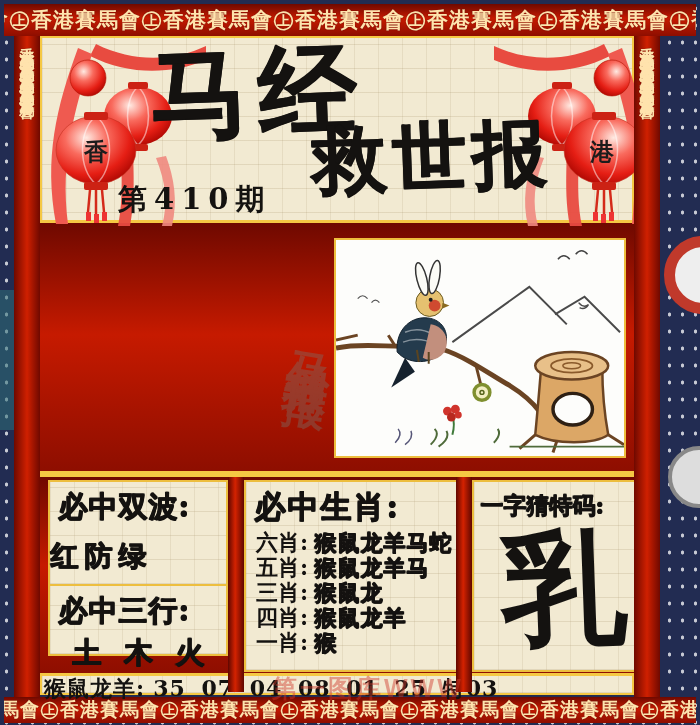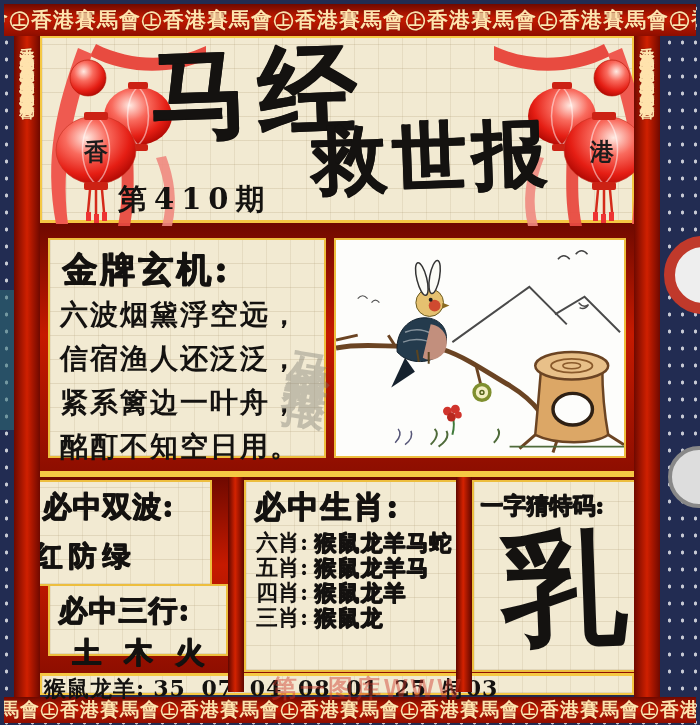--- a/index.html
+++ b/index.html
@@ -46,21 +46,21 @@
   .issue{left:110px;top:180px;font-size:29px;letter-spacing:7px;font-weight:700;z-index:2;margin-left:8px;}
 
   .band-mid{left:40px;top:220px;width:594px;height:254px;border-top:3px solid #f5c843;border-bottom:3px solid #f5c843;box-sizing:border-box;z-index:1;}
   .poem-panel{left:48px;top:238px;width:278px;height:220px;border:2px solid #edbe3e;box-sizing:border-box;z-index:2;}
   .poem-head{font-size:35px;padding:6px 0 0 12px;letter-spacing:3px;}
   .poem-line{font-size:28px;line-height:44px;padding-left:10px;letter-spacing:2px;white-space:nowrap;}
   .pic-panel{left:334px;top:238px;width:292px;height:220px;background:#fdfdfb;border:2px solid #edbe3e;box-sizing:border-box;z-index:2;}
 
   .band-low{left:40px;top:474px;width:594px;height:202px;border-top:3px solid #f5c843;border-bottom:3px solid #f5c843;box-sizing:border-box;z-index:1;}
   .panel{border:2px solid #edbe3e;box-sizing:border-box;z-index:2;}
-  .dw-panel{left:32px;top:480px;width:180px;height:106px;}
+  .dw-panel{left:48px;top:480px;width:180px;height:106px;}
   .te-panel{left:48px;top:584px;width:180px;height:72px;}
   .zo-panel{left:244px;top:480px;width:216px;height:192px;}
   .sp-panel{left:472px;top:480px;width:184px;height:192px;}
   .panel-head{font-size:29px;padding:5px 4px 0 8px;letter-spacing:1px;white-space:nowrap;}
   .dw-value{font-size:28px;text-align:left;margin-top:10px;letter-spacing:6px;}
   .te-values{display:flex;justify-content:space-between;padding:2px 22px 0 22px;font-size:29px;}
   .zo-head{font-size:31px;padding:4px 4px 2px 8px;letter-spacing:2px;}
   .zo-row{display:flex;align-items:baseline;padding-left:10px;line-height:25px;white-space:nowrap;}
   .zo-label{font-size:22px;width:58px;flex:0 0 58px;}
   .zo-value{font-size:22px;letter-spacing:1px;}
@@ -160,27 +160,20 @@
     </svg>
     <span class="lantern-char" style="left:96px;top:98px;">港</span>
   </div>
 
   <div class="abs title-main ink thick">马经</div>
   <div class="abs title-sub ink thick">救世报</div>
   <div class="abs issue ink">第410期</div>
 
   <div class="abs band-mid redband"></div>
 
-  <div class="abs poem-panel papergrid">
-    <div class="poem-head ink thick">金牌玄机:</div>
-    <div class="poem-line ink">六波烟黛浮空远，</div>
-    <div class="poem-line ink">信宿渔人还泛泛，</div>
-    <div class="poem-line ink">紧系篱边一叶舟，</div>
-    <div class="poem-line ink">酩酊不知空日用。</div>
-  </div>
 
   <div class="abs pic-panel">
     <svg viewBox="0 0 292 216" width="100%" height="100%">
       <path d="M225,18 q6,-7 12,0 M243,13 q6,-7 12,0" stroke="#444" stroke-width="1.5" fill="none"></path>
       <path d="M22,58 q5,-6 10,0 M36,62 q4,-5 8,0" stroke="#555" stroke-width="1.2" fill="none"></path>
       <path d="M118,102 L196,46 L234,84" stroke="#4a4a4a" stroke-width="2" fill="none"></path>
       <path d="M222,74 L252,56 L288,92" stroke="#4a4a4a" stroke-width="2" fill="none"></path>
       <path d="M246,62 q5,6 10,2 q-4,6 -9,3" stroke="#4a4a4a" stroke-width="1.5" fill="none"></path>
       <path d="M0,108 C30,102 55,108 78,106 C100,104 118,112 136,122 C152,131 162,138 176,146 C192,156 200,164 206,172" stroke="#6b4423" stroke-width="5" fill="none"></path>
       <path d="M0,100 L22,95 M60,106 l-7,-11" stroke="#6b4423" stroke-width="3" fill="none"></path>
@@ -234,26 +227,30 @@
     <div class="zo-head ink thick">必中生肖:</div>
     <div class="zo-row">
       <span class="zo-label ink">六肖:</span>
       <span class="zo-value ink thick">猴鼠龙羊马蛇</span>
     </div>
     <div class="zo-row">
       <span class="zo-label ink">五肖:</span>
       <span class="zo-value ink thick">猴鼠龙羊马</span>
     </div>
     <div class="zo-row">
+      <span class="zo-label ink">三肖:</span>
+      <span class="zo-value ink thick">猴鼠龙</span>
+    </div>
+    <div class="zo-row">
       <span class="zo-label ink">四肖:</span>
       <span class="zo-value ink thick">猴鼠龙羊</span>
     </div>
     <div class="zo-row">
-      <span class="zo-label ink">三肖:</span>
-      <span class="zo-value ink thick">猴鼠龙</span>
+      <span class="zo-label ink">一肖:</span>
+      <span class="zo-value ink thick">猴</span>
     </div>
   </div>
 
   <div class="abs panel sp-panel papergrid">
     <div class="sp-head ink thick">一字猜特码:</div>
     <div class="sp-char ink">乳</div>
   </div>
 
   <div class="abs results ink">
     <span>猴鼠龙羊:</span><span class="nums">35 07 04 08 01 25 特03</span>

